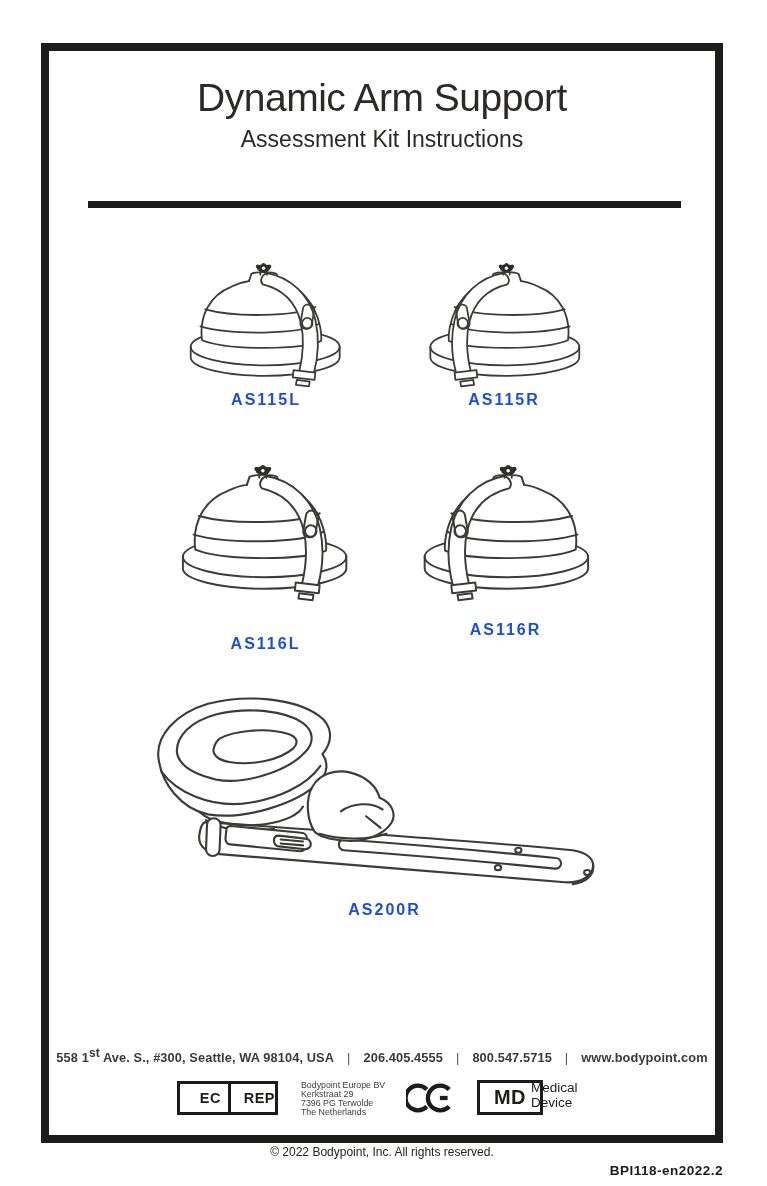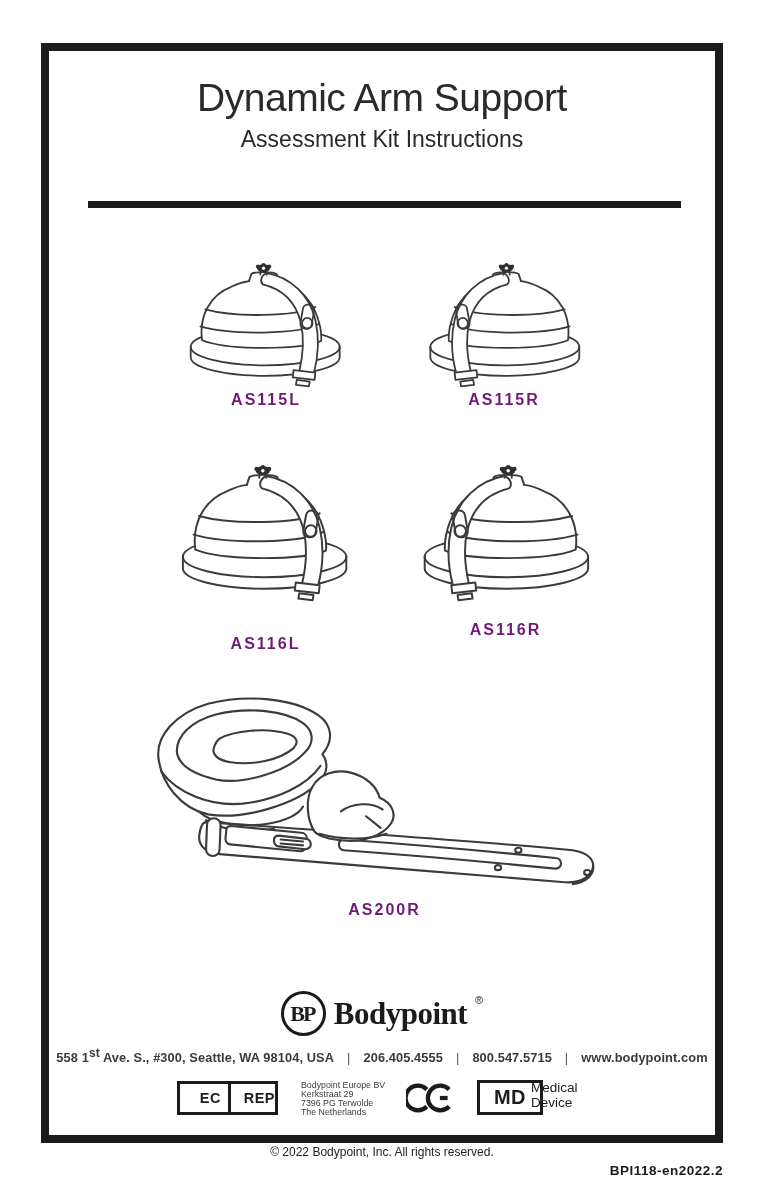--- a/index.html
+++ b/index.html
@@ -5,21 +5,21 @@
   html,body{margin:0;padding:0;background:#e8e8e8;}
   .page{position:relative;width:767px;height:1186px;background:#ffffff;margin:0 auto;
         font-family:"Liberation Sans",sans-serif;color:#1d1d1b;overflow:hidden;}
   .abs{position:absolute;}
   .frame{left:41px;top:43px;width:682px;height:1100px;border:8px solid #1c1c1a;box-sizing:border-box;}
   .centered{left:41px;width:682px;text-align:center;}
   .title{top:76px;font-size:39px;letter-spacing:-0.5px;color:#2b2a28;font-weight:400;}
   .subtitle{top:126px;font-size:23px;color:#2b2a28;font-weight:400;}
   .artno{top:161px;font-size:13.5px;font-weight:bold;letter-spacing:0.4px;color:#2b2a28;}
   .rule{left:88px;top:201px;width:593px;height:7px;background:#1c1c1a;}
-  .caption{font-size:16px;font-weight:bold;letter-spacing:2px;color:#701a75;text-align:center;}
+  .caption{font-size:16px;font-weight:bold;letter-spacing:2px;color:#1d4ed8;text-align:center;}
   .figsvg{display:block;}
   
   .logo-row{top:991px;left:41px;width:682px;display:flex;justify-content:center;align-items:center;gap:8px;}
   .monogram{width:45px;height:45px;border:3px solid #1b1b19;border-radius:50%;box-sizing:border-box;
             display:flex;align-items:center;justify-content:center;
             font-family:"Liberation Serif",serif;font-size:22px;font-weight:bold;letter-spacing:-2px;padding-right:2px;}
   .brandname{font-family:"Liberation Serif",serif;font-size:31px;font-weight:bold;letter-spacing:-0.5px;color:#1b1b19;}
   .regmark{font-size:11px;align-self:flex-start;margin-top:3px;}
   
   .contact{top:1046px;font-size:12.8px;font-weight:bold;color:#3a3a38;letter-spacing:0.1px;}
@@ -121,25 +121,20 @@
       <use href="#dome" transform="translate(210 0) scale(-1 1)"></use>
     </svg>
   <div class="abs caption" style="left:172px;top:635px;width:187px;">AS116L</div>
   <div class="abs caption" style="left:412px;top:621px;width:187px;">AS116R</div>
 
   <svg class="abs figsvg" style="left:142px;top:690px;" width="485" height="206" viewBox="0 0 500 212">
       <use href="#trough"></use>
     </svg>
   <div class="abs caption" style="left:142px;top:901px;width:485px;">AS200R</div>
 
-  <div class="abs logo-row">
-    <div class="monogram">BP</div>
-    <div class="brandname">Bodypoint</div>
-    <div class="regmark">®</div>
-  </div>
 
   <div class="abs centered contact">
     <span><span>558 1</span><sup>st</sup><span> Ave. S., #300, Seattle, WA 98104, USA</span></span><span class="sep">|</span><span>206.405.4555</span><span class="sep">|</span><span>800.547.5715</span><span class="sep">|</span><span>www.bodypoint.com</span>
   </div>
 
   <div class="abs ecrep">
     <div class="cell ec">EC</div>
     <div class="cell rep">REP</div>
   </div>
 

